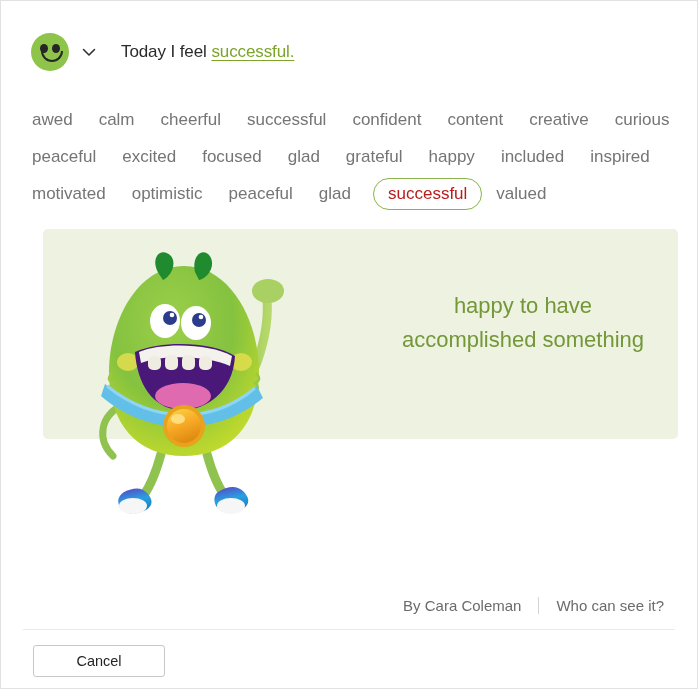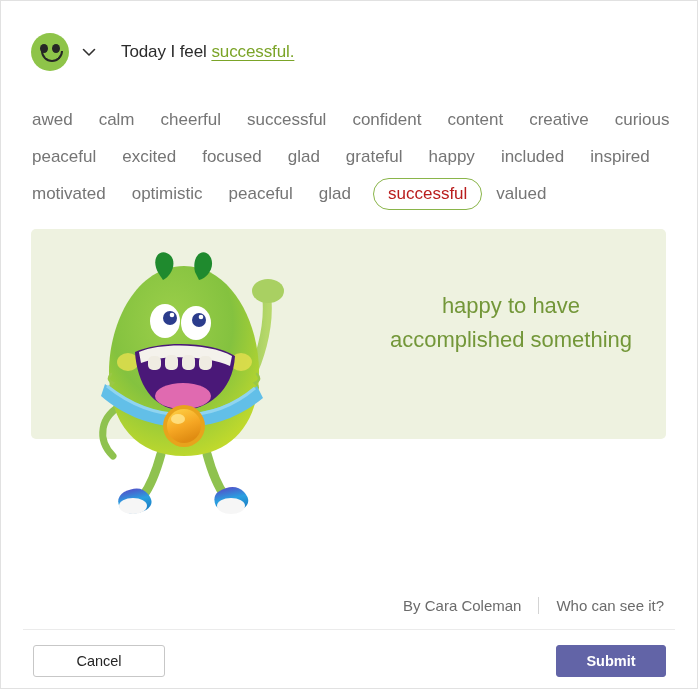--- a/index.html
+++ b/index.html
@@ -108,21 +108,21 @@
     border: 1.5px solid #8ab54a;
     border-radius: 16px;
     padding: 6px 14px 7px;
     margin-right: 14px;
     margin-left: -4px;
   }
 
   
   .panel {
     position: absolute;
-    left: 30px;
+    left: 42px;
     top: 228px;
     width: 635px;
     height: 210px;
     background: #eef2e0;
     border-radius: 5px;
   }
   .caption {
     position: absolute;
     left: 330px;
     top: 60px;
@@ -338,15 +338,14 @@
   </div>
 
   <div class="meta">
     <span class="author">By Cara Coleman</span>
     <span class="sep"></span>
     <span class="who">Who can see it?</span>
   </div>
 
   <div class="divider"></div>
   <button class="btn btn-cancel">Cancel</button>
-  <button class="btn btn-submit">Submit</button>
 
 </div>
 
 </body></html>

